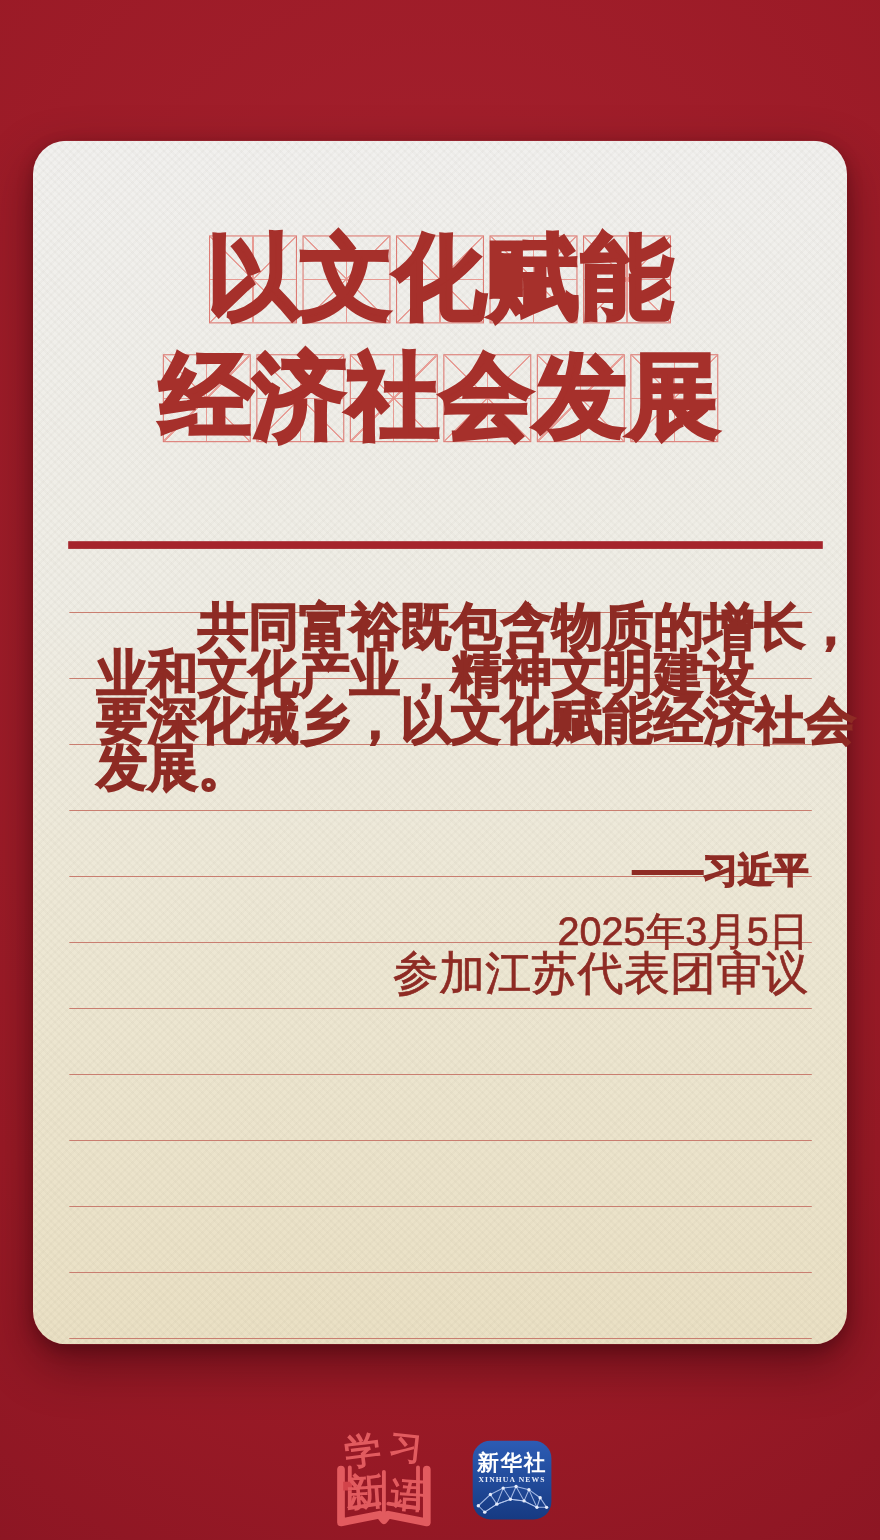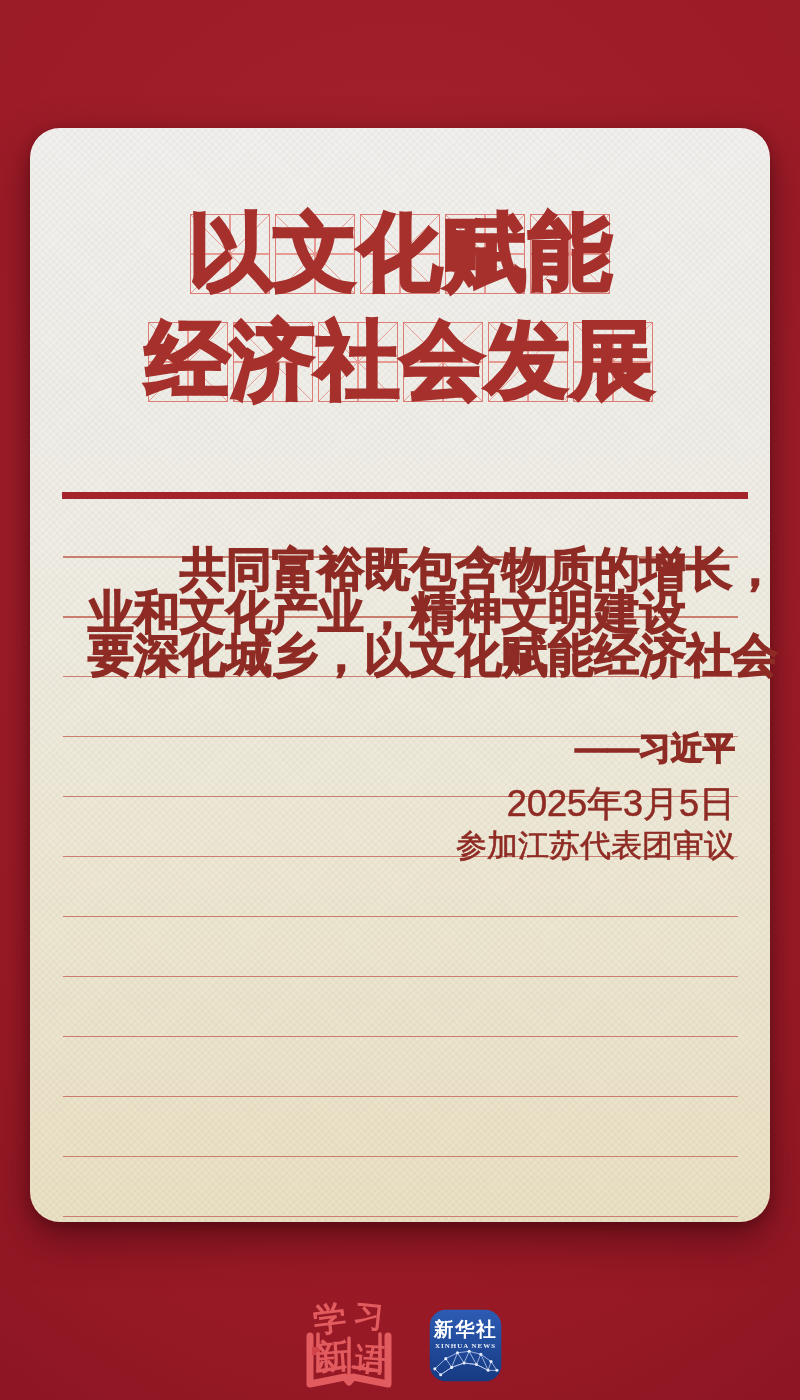--- a/index.html
+++ b/index.html
@@ -34,21 +34,21 @@
   .ruled{position:absolute;left:33px;top:428px;width:675px;height:662px;
     background:repeating-linear-gradient(to bottom,#c97e70 0,#c97e70 1.5px,transparent 1.5px,transparent 60px);}
   .qline{height:43px;box-sizing:border-box;display:flex;align-items:flex-end;
     padding:0 2px 6px 25px;font-size:46px;line-height:1.02;font-weight:900;
     color:#8e2b24;-webkit-text-stroke:1.4px #8e2b24;white-space:nowrap;overflow:visible;}
   .qline.indent{padding-left:117px;}
   .qline.spacer{padding:0;}
   .qline.right{justify-content:flex-end;padding-right:3px;}
   .qline.attr{font-size:32px;}
   .qline.date{font-size:36px;font-weight:500;-webkit-text-stroke:0.6px #8e2b24;padding-bottom:12px;margin-top:21px;}
-  .qline.ctx{font-size:31px;font-weight:500;-webkit-text-stroke:0.6px #8e2b24;padding-bottom:14px;font-family:Liberation Mono, monospace;}
+  .qline.ctx{font-size:42px;font-weight:500;-webkit-text-stroke:0.6px #8e2b24;padding-bottom:14px;}
   
   .logos{position:absolute;left:0;top:1292px;width:800px;display:flex;
     justify-content:center;align-items:center;gap:30px;}
   .xuexi-svg{width:100px;height:100px;display:block;}
   .xinhua-svg{width:73px;height:73px;display:block;margin-top:6px;}
   .xuexi-char{font-family:"Liberation Sans","DejaVu Sans",sans-serif;font-weight:900;fill:#e25b5f;}
   .xh-cn{font-family:"Liberation Sans","DejaVu Sans",sans-serif;font-weight:700;fill:#ffffff;letter-spacing:2px;}
   .xh-en{font-family:"Liberation Serif","DejaVu Serif",serif;font-weight:700;fill:#e9eefa;letter-spacing:1.4px;}
 </style>
 </head>
@@ -95,20 +95,21 @@
           <span class="tchar">展</span>
         </div>
     </div>
 
     <div class="divider"></div>
 
     <div class="ruled">
       <div class="qline indent">共同富裕既包含物质的增长，</div>
       <div class="qline">业和文化产业，精神文明建设</div>
       <div class="qline">要深化城乡，以文化赋能经济社会</div>
+      <div class="qline">发展。</div>
       <div class="qline spacer"></div>
       <div class="qline right attr">——习近平</div>
       <div class="qline right date">2025年3月5日</div>
       <div class="qline right ctx">参加江苏代表团审议</div>
     </div>
   </div>
 
   <div class="logos">
 
     <svg class="xuexi-svg" viewBox="0 0 100 100" xmlns="http://www.w3.org/2000/svg">

